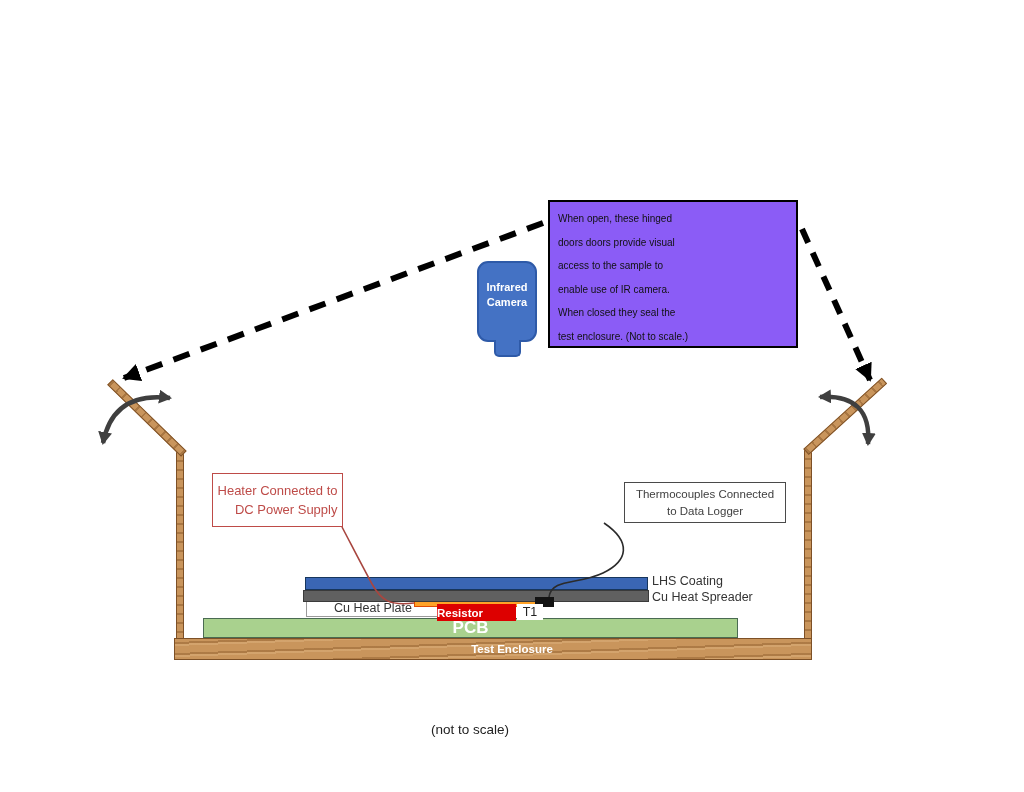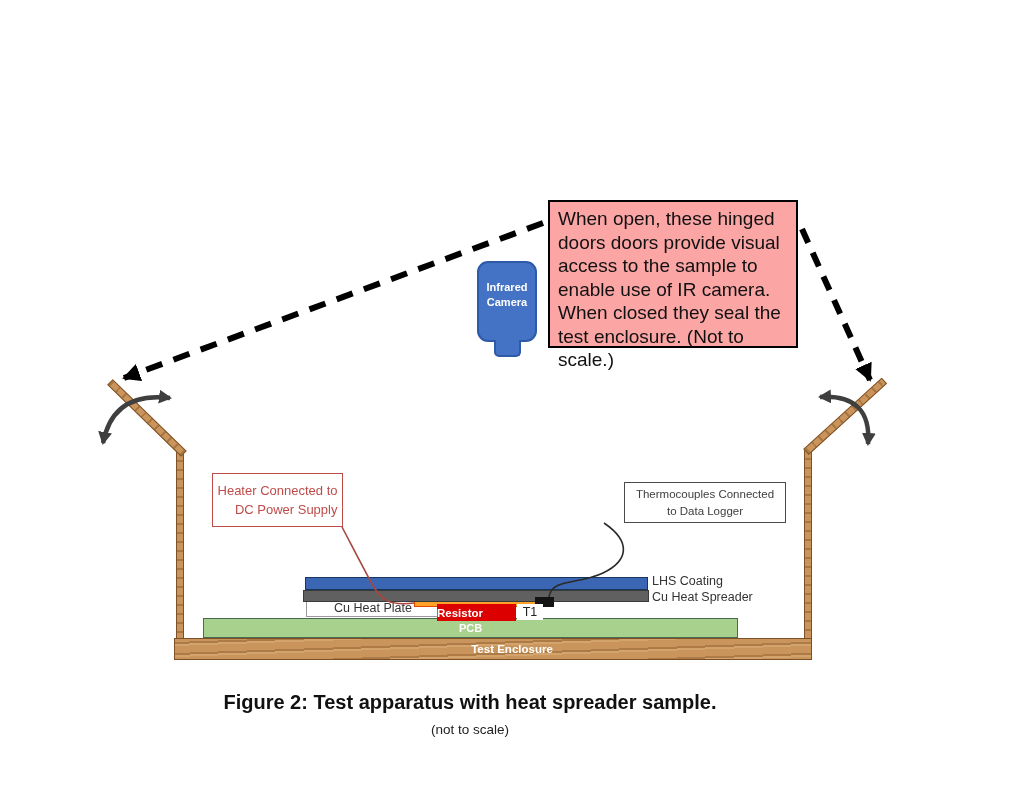--- a/index.html
+++ b/index.html
@@ -8,22 +8,22 @@
     background:#ffffff;
     font-family:"Liberation Sans","DejaVu Sans",sans-serif;
     color:#1a1a1a;
   }
   .abs{position:absolute;}
   .pre{white-space:pre-line;}
 
   
   .annotation-box{
     left:548px;top:200px;width:250px;height:148px;
-    border:2px solid #000;background:#fca5a5;box-sizing:border-box;
-    padding:5px 8px;font-size:19px;line-height:23.5px;color:#111;
+    border:2px solid #000;background:#8b5cf6;box-sizing:border-box;
+    padding:5px 8px;font-size:10px;line-height:23.5px;color:#111;
     z-index:3;
   }
 
   
   .camera-body{
     left:477px;top:261px;width:60px;height:81px;border-radius:11px;
     background:var(--camera-blue,#4472C4);border:2px solid #2E5AA8;box-sizing:border-box;
     z-index:2;display:flex;align-items:center;justify-content:center;
   }
   .camera-label{
@@ -108,21 +108,21 @@
     color:#fff;font-weight:bold;font-size:11.5px;
   }
   .t1-label{
     left:517px;top:604px;width:26px;height:16px;font-size:12.5px;color:#222;
     display:flex;align-items:center;justify-content:center;z-index:2;background:#fff;
   }
   .pcb-board{
     left:203px;top:618px;width:535px;height:20px;
     background:var(--pcb-green,#A9D18E);border:1.5px solid #4A6B52;box-sizing:border-box;
     display:flex;align-items:center;justify-content:center;
-    color:#fff;font-weight:bold;font-size:11px;
+    color:#fff;font-weight:bold;font-size:17px;
   }
   .side-label{
     font-size:12.5px;color:#333;white-space:nowrap;z-index:2;
   }
   .lhs-coating-label{left:652px;top:574px;}
   .spreader-label{left:652px;top:590px;}
 
   
   .fig-caption{
     left:140px;top:691px;width:660px;text-align:center;
@@ -182,21 +182,20 @@
 enable use of IR camera.
 When closed they seal the
 test enclosure. (Not to scale.)</div>
 
   <div class="abs camera-body">
     <div class="camera-label pre">Infrared
 Camera</div>
   </div>
   <div class="abs camera-lens"></div>
 
-  <div class="abs fig-caption">Figure 2: Test apparatus with heat spreader sample.</div>
   <div class="abs fig-subcaption">(not to scale)</div>
 
   <svg class="overlay" width="1024" height="792" viewBox="0 0 1024 792">
     <defs>
       <marker id="arrBlack" markerUnits="userSpaceOnUse" markerWidth="20" markerHeight="18" refX="16" refY="9" orient="auto">
         <path d="M0,0 L18,9 L0,18 z" fill="#000"></path>
       </marker>
       <marker id="arrGray" markerUnits="userSpaceOnUse" markerWidth="15" markerHeight="14" refX="11" refY="7" orient="auto">
         <path d="M0,0 L13,7 L0,14 z" fill="#3F3F3F"></path>
       </marker>

